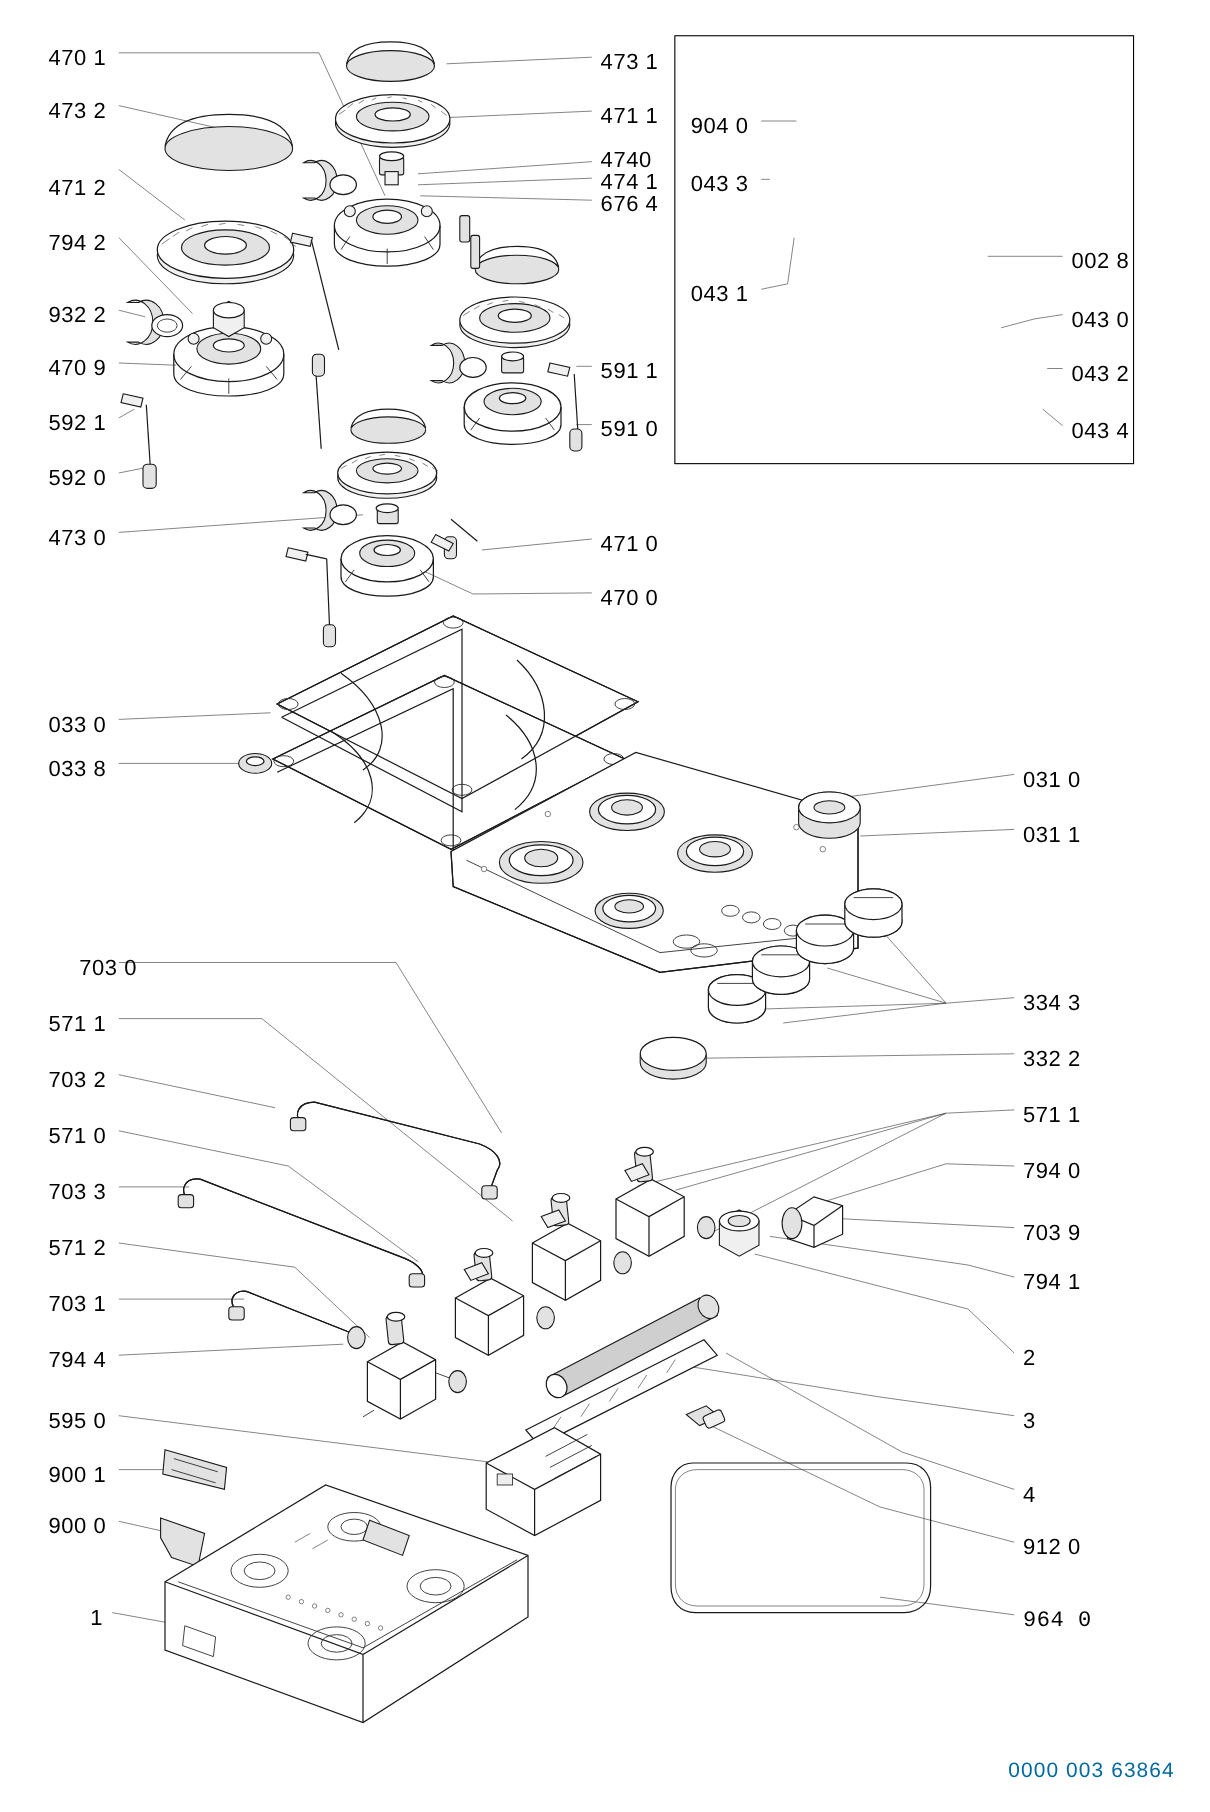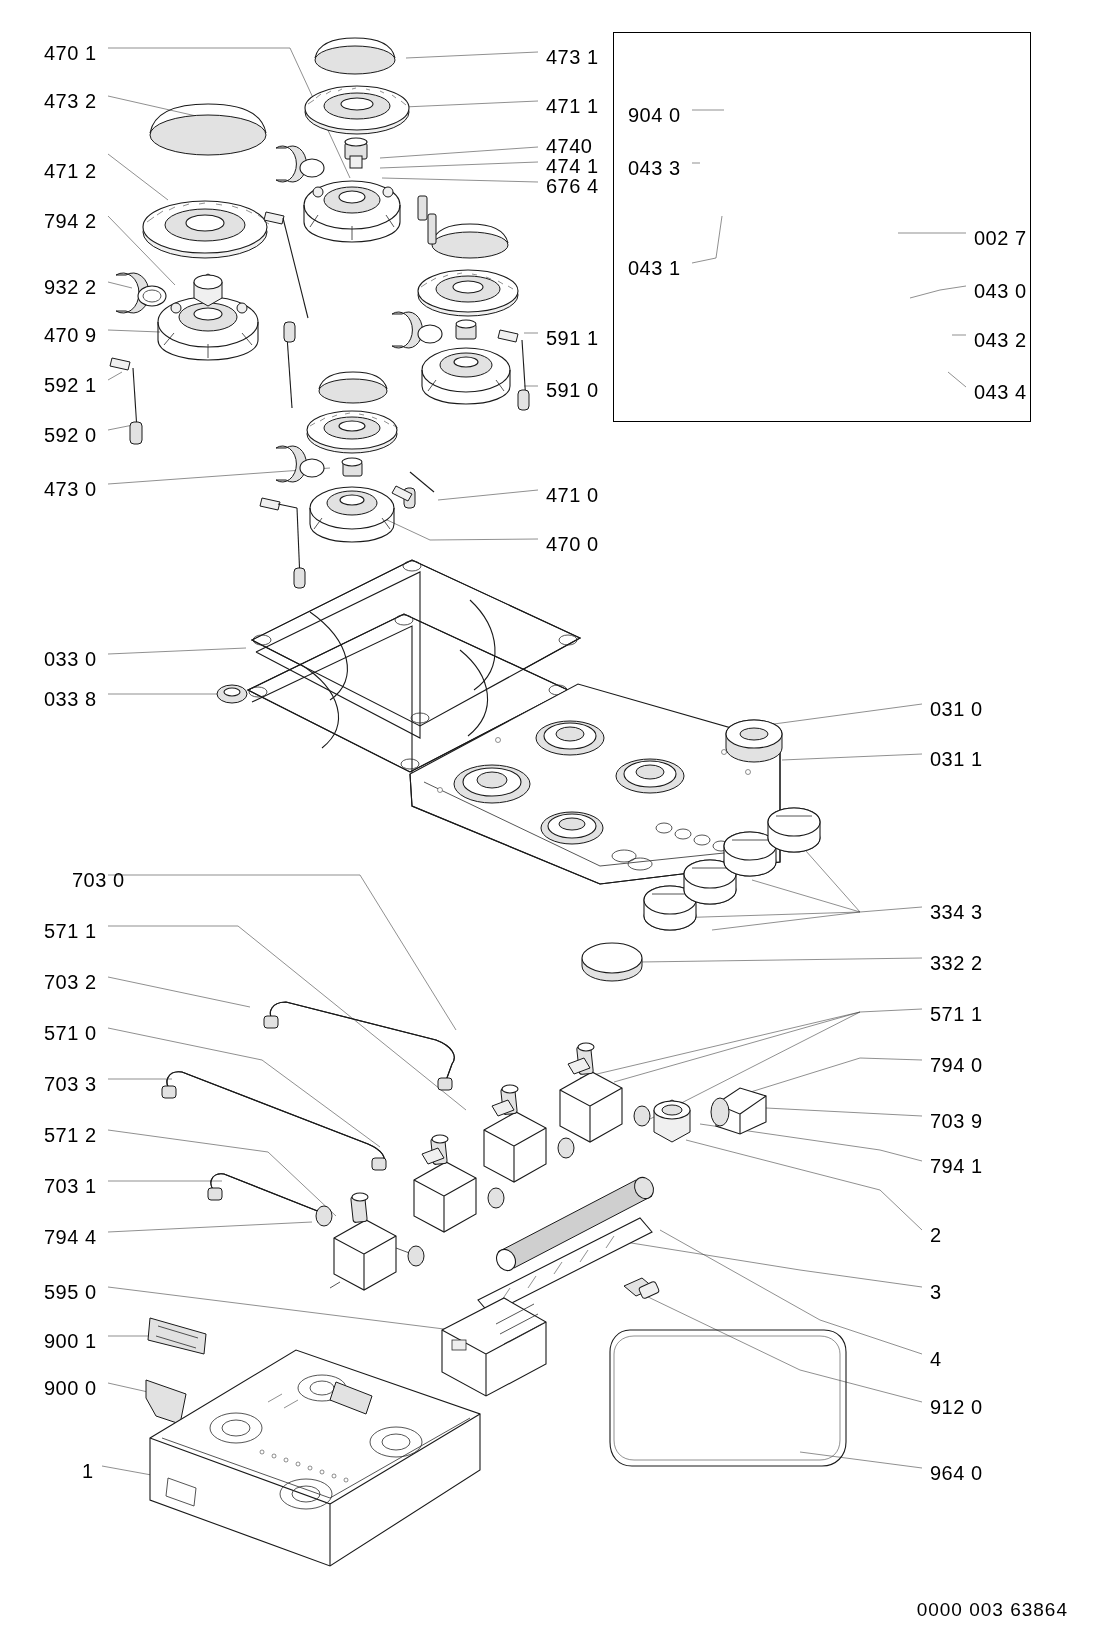--- a/index.html
+++ b/index.html
@@ -23,21 +23,21 @@
     color: #000;
     white-space: nowrap;
     letter-spacing: 0.5px;
   }
   .footer {
     position: absolute;
     right: 32px;
     bottom: 26px;
     font-size: 19px;
     letter-spacing: 1px;
-    color: #000000;
+    color: #0369a1;
   }
   #inset {
     position: absolute;
     left: 613px;
     top: 32px;
     width: 418px;
     height: 390px;
     border: 1.5px solid #000;
     box-sizing: border-box;
     background: #fff;
@@ -603,26 +603,26 @@
   <div class="lbl" style="left:930px; top:901px;">334 3</div>
   <div class="lbl" style="left:930px; top:952px;">332 2</div>
   <div class="lbl" style="left:930px; top:1003px;">571 1</div>
   <div class="lbl" style="left:930px; top:1054px;">794 0</div>
   <div class="lbl" style="left:930px; top:1110px;">703 9</div>
   <div class="lbl" style="left:930px; top:1155px;">794 1</div>
   <div class="lbl" style="left:930px; top:1224px;">2</div>
   <div class="lbl" style="left:930px; top:1281px;">3</div>
   <div class="lbl" style="left:930px; top:1348px;">4</div>
   <div class="lbl" style="left:930px; top:1396px;">912 0</div>
-  <div class="lbl" style="left:930px; top:1462px;">964 0</div>
+  <div class="lbl" style="left:930px; top:1462px;font-family:Liberation Mono, monospace;">964 0</div>
 
   <div class="lbl" style="left:628px; top:104px;">904 0</div>
   <div class="lbl" style="left:628px; top:157px;">043 3</div>
   <div class="lbl" style="left:628px; top:257px;">043 1</div>
-  <div class="lbl" style="left:974px; top:227px;">002 7</div>
+  <div class="lbl" style="left:974px; top:227px;">002 8</div>
   <div class="lbl" style="left:974px; top:280px;">043 0</div>
   <div class="lbl" style="left:974px; top:329px;">043 2</div>
   <div class="lbl" style="left:974px; top:381px;">043 4</div>
 
   <svg class="art" viewBox="0 0 1100 1647">
     <g class="ln-hair" stroke="#000" stroke-width="0.9">
       <path d="M692,110 L724,110"></path>
       <path d="M692,163 L700,163"></path>
       <path d="M692,263 L716,258 L722,216"></path>
       <path d="M898,233 L966,233"></path>

